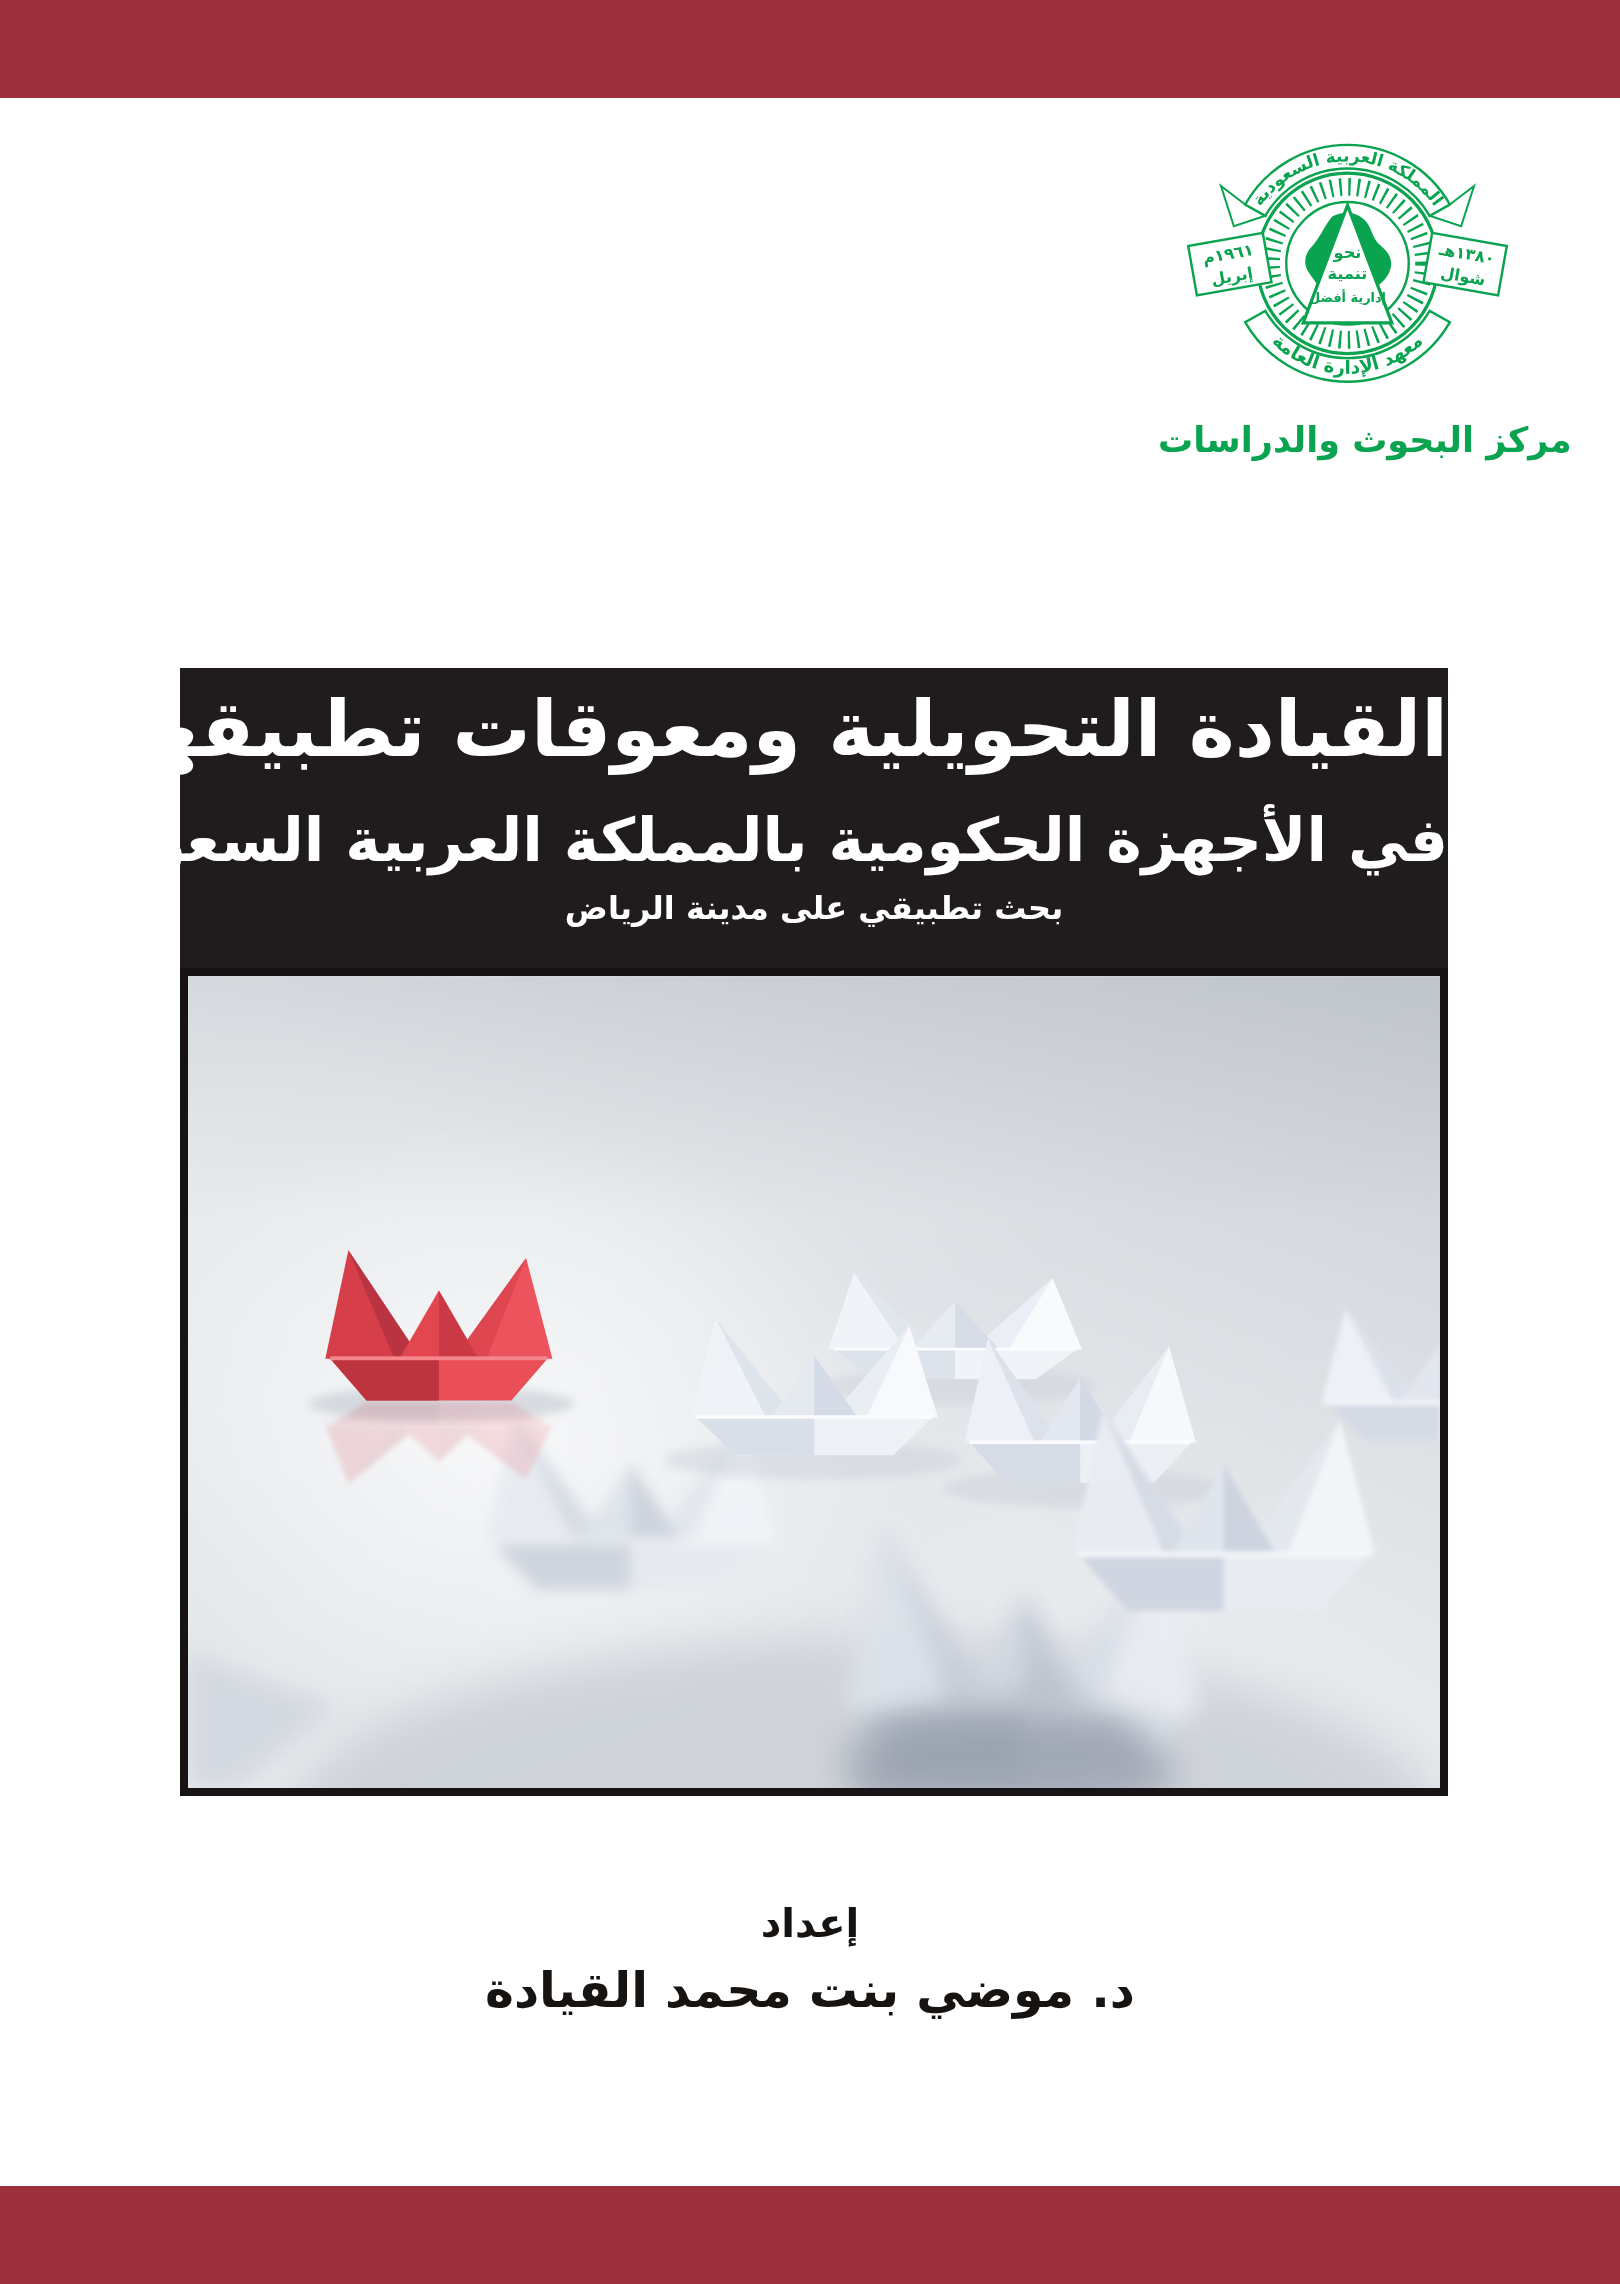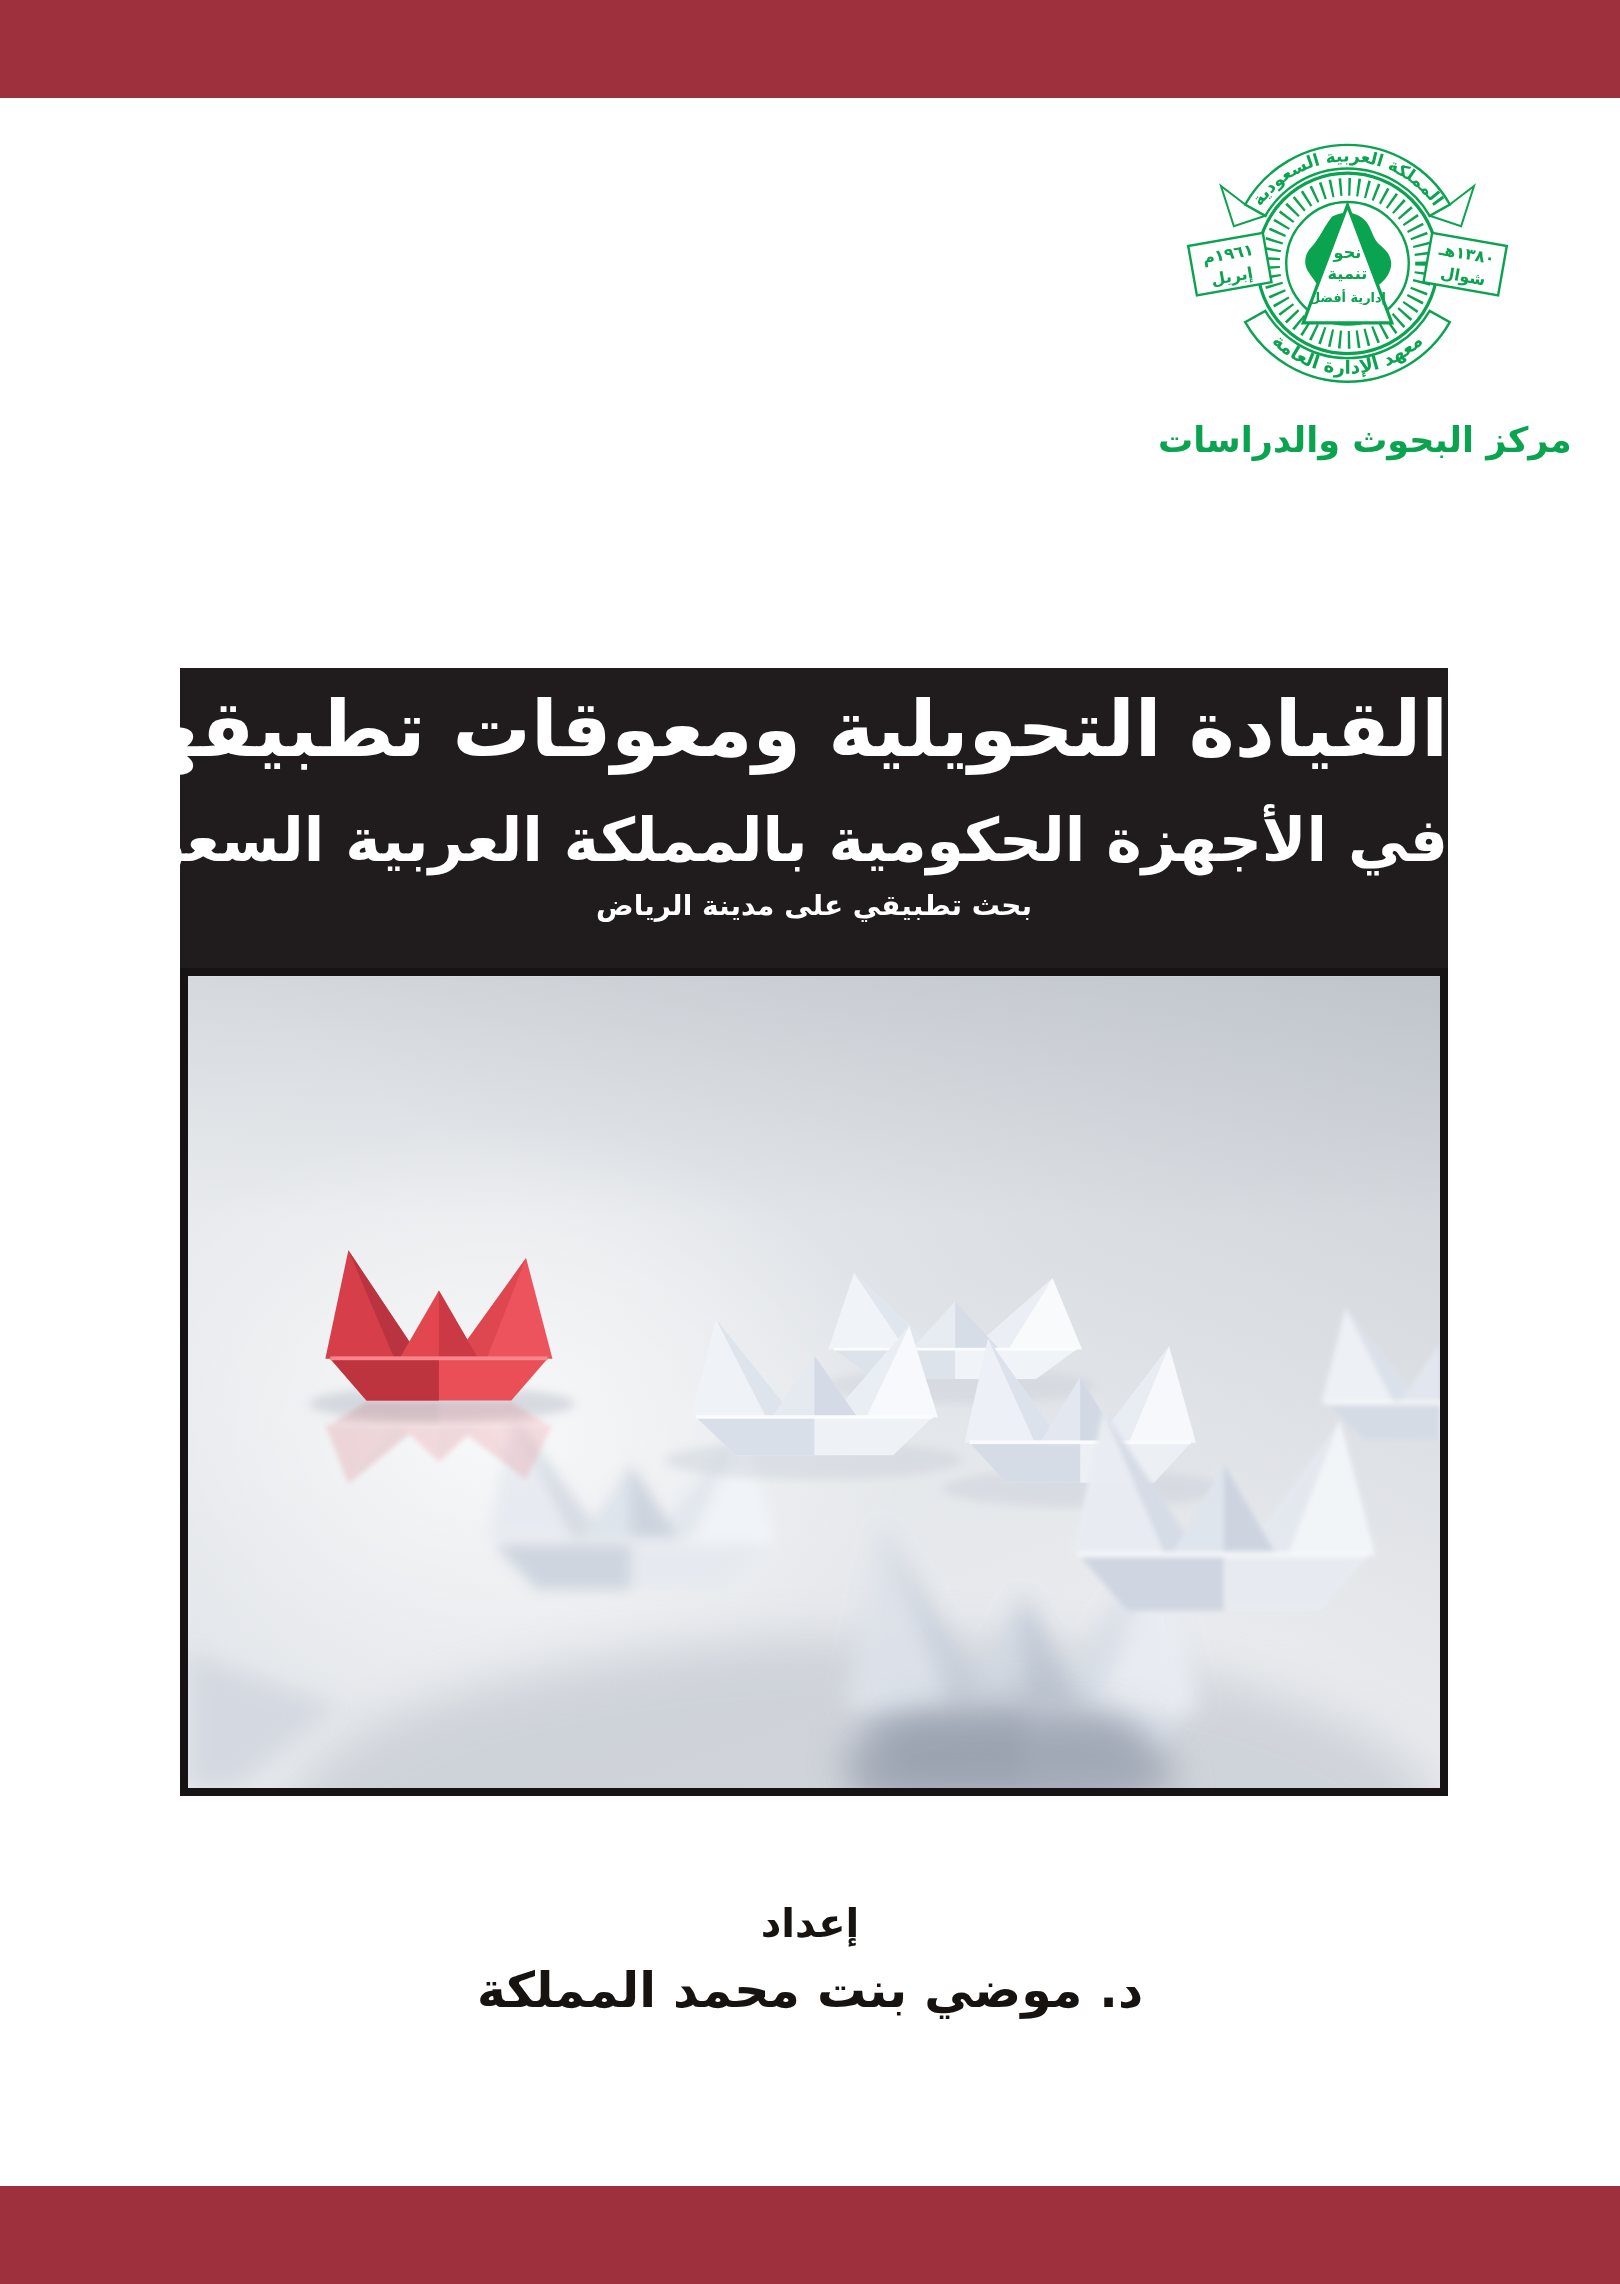--- a/index.html
+++ b/index.html
@@ -24,21 +24,21 @@
   
   .titlebox{
     position:absolute; left:180px; top:668px; width:1268px; height:300px;
     background:#201c1d; color:#ffffff; direction:rtl; text-align:center;
   }
   .titlebox .t1,.titlebox .t2,.titlebox .t3{
     position:absolute; left:0; width:100%; white-space:nowrap; font-weight:bold;
   }
   .t1{top:14.5px;  font-size:78px;  line-height:1.2;}
   .t2{top:136px; font-size:60px;  line-height:1.2;}
-  .t3{top:221px; font-size:28px;  line-height:1.2;}
+  .t3{top:221px; font-size:32px;  line-height:1.2;}
 
   
   .photo{
     position:absolute; left:180px; top:968px; width:1268px; height:828px;
     border:8px solid #171314; box-sizing:border-box; background:#e6e8eb;
   }
   .photo svg{display:block; width:1252px; height:812px;}
 
   
   .byline{position:absolute; left:0; top:1888px; width:1620px; text-align:center;
@@ -201,18 +201,18 @@
         <use href="#boatShape" transform="translate(158,332) scale(1.02,0.96)"></use>
       </g>
       <g opacity="0.16" filter="url(#b3)" style="--s1:#d63f49;--s1b:#b93440;--s2:#ec535c;--s2b:#de4650;--s3:#e24750;--s3b:#cb3a44;--h1:#ea4f58;--h2:#bd333e;--wl:#f4868c">
         <use href="#boatShape" transform="translate(158,633) scale(1.02,-0.52)"></use>
       </g>
     </svg>
   </div>
 
   <div class="byline">
     <div class="lbl">إعداد</div>
-    <div class="auth">د. موضي بنت محمد المملكة</div>
+    <div class="auth">د. موضي بنت محمد القيادة</div>
   </div>
 
   <div class="bottombar"></div>
 </div>
 
 
 </body></html>

